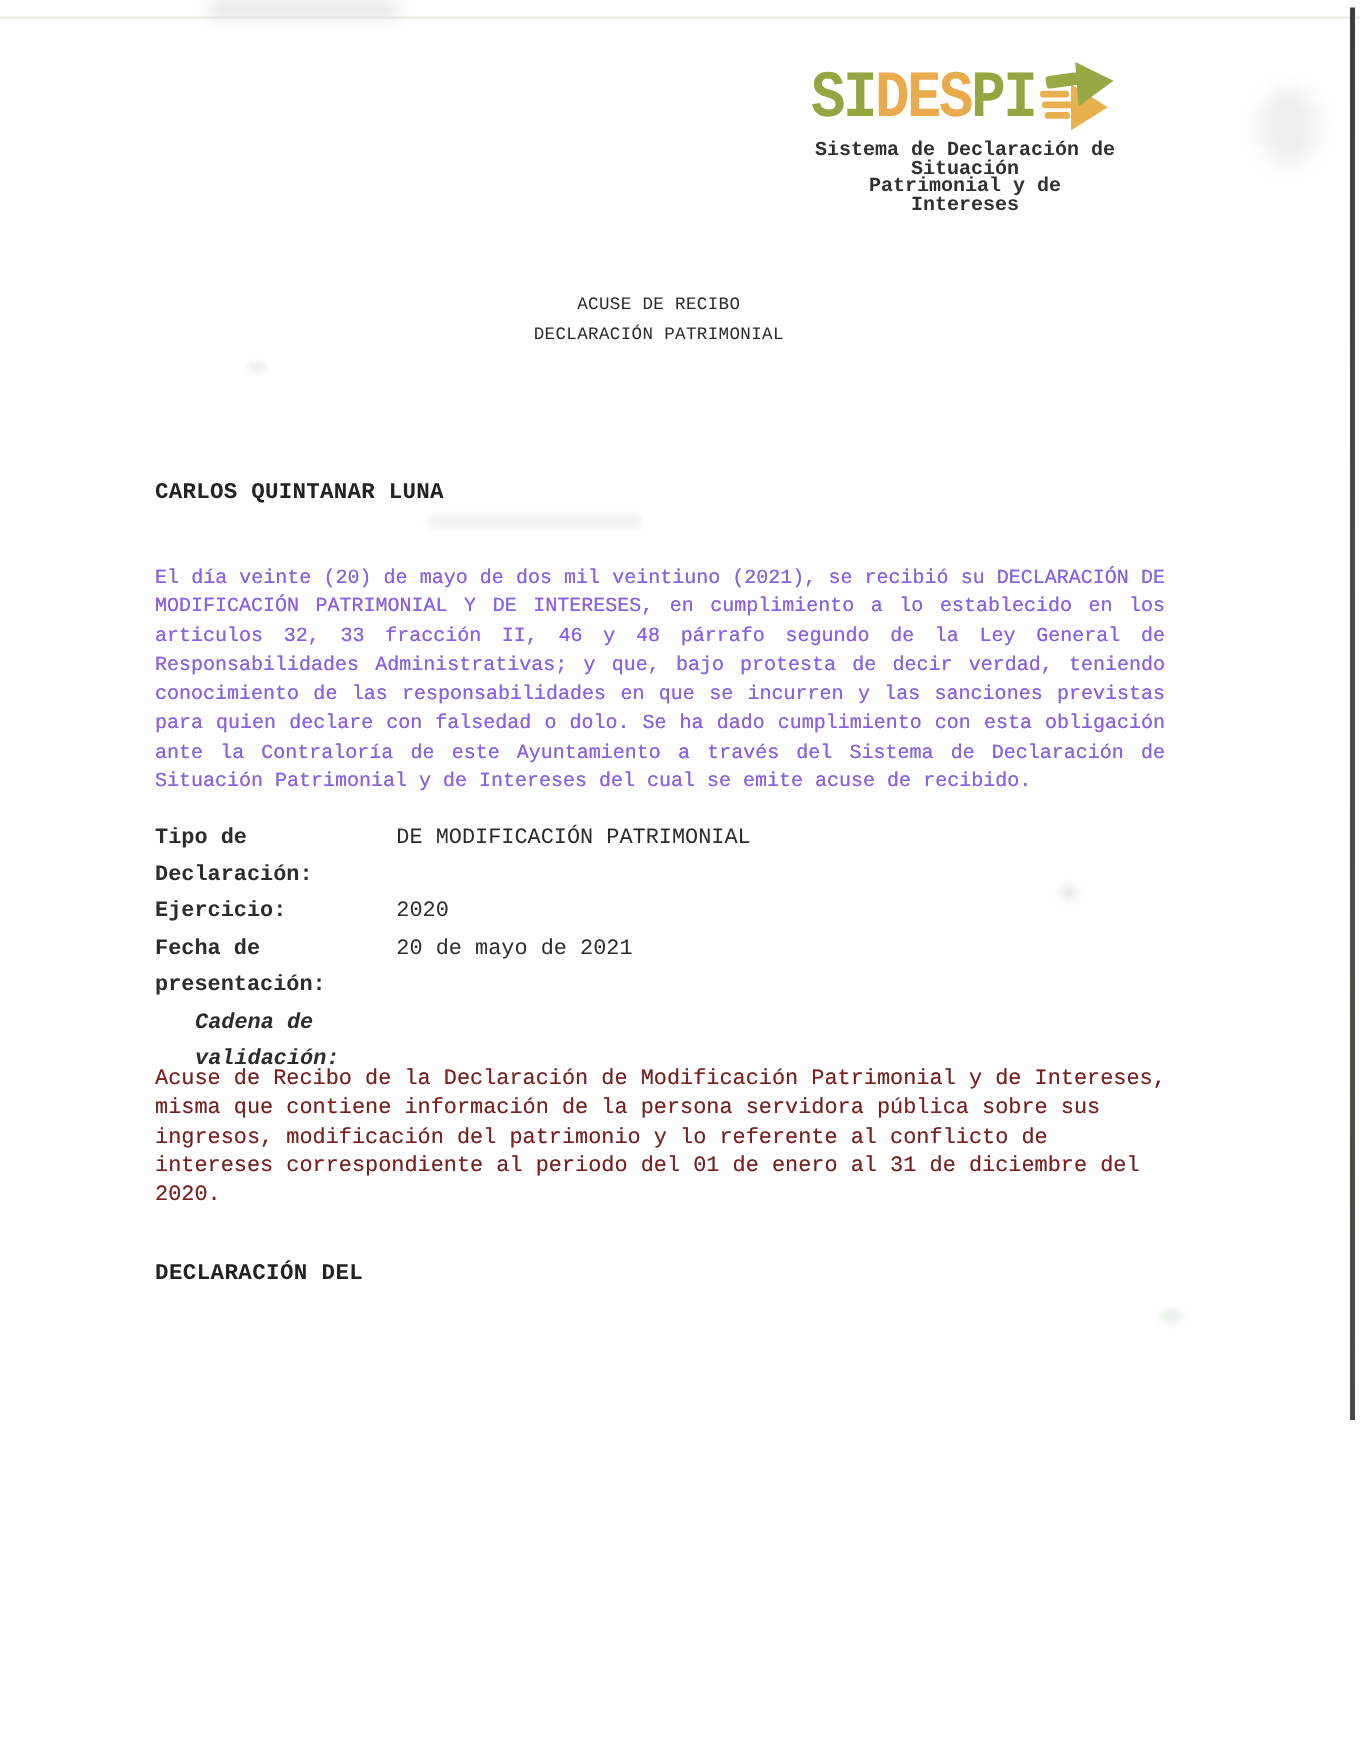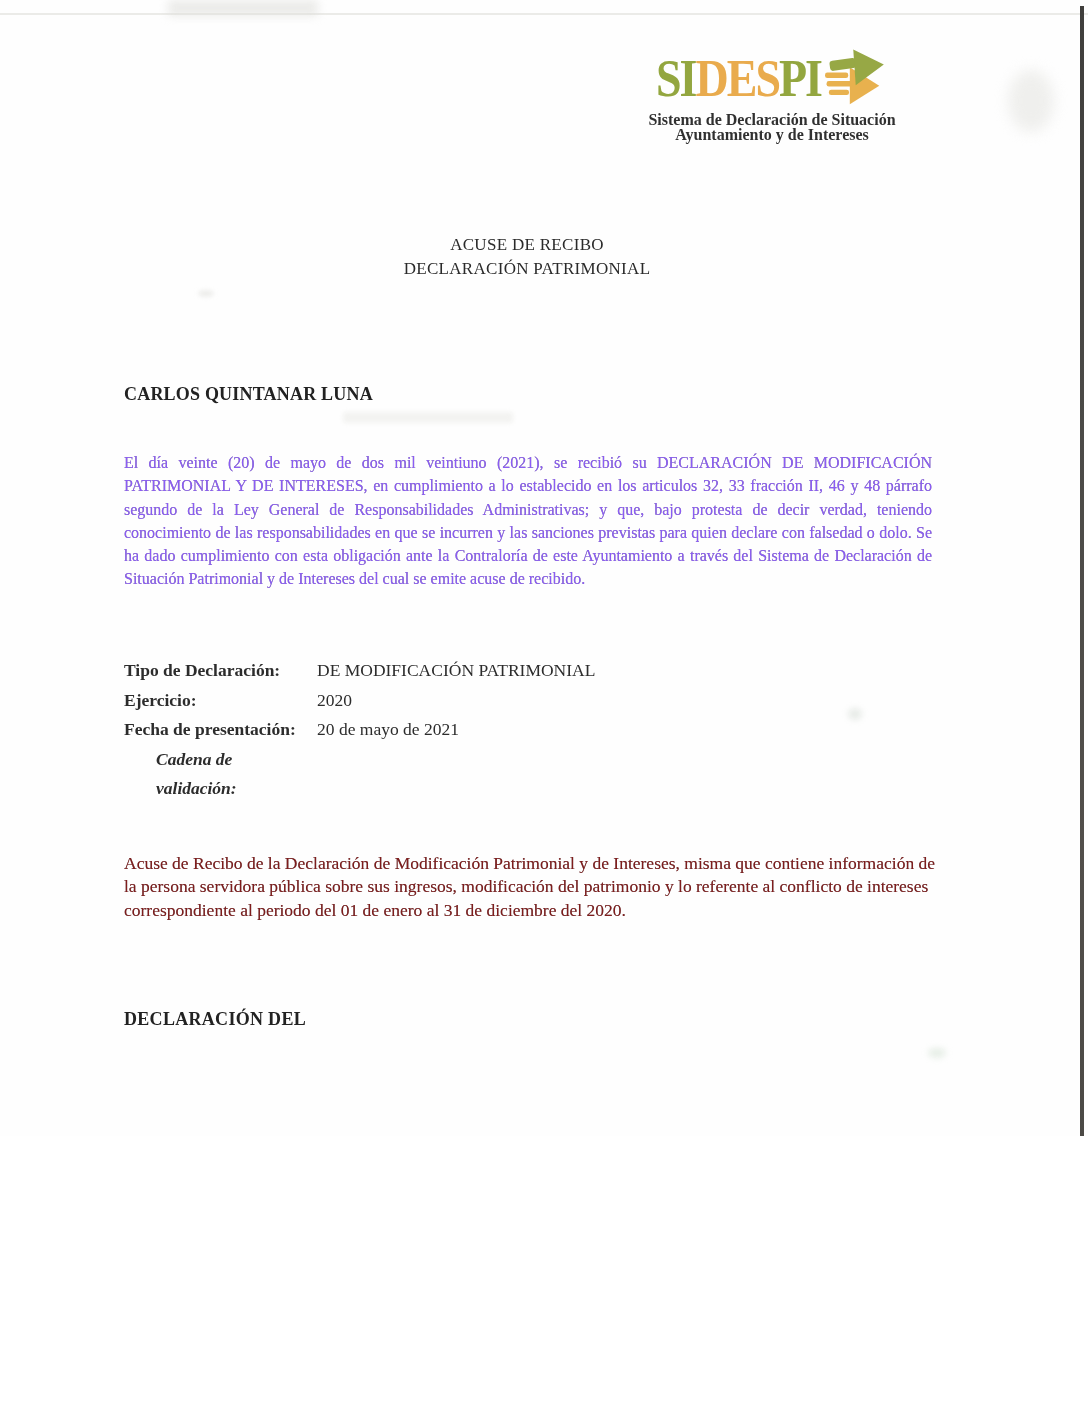--- a/index.html
+++ b/index.html
@@ -1,21 +1,21 @@
 <!DOCTYPE html>
 <html><head>
 <meta charset="utf-8">
 <style>
   html,body { margin:0; padding:0; background:#ffffff; }
   .page {
     position:relative;
     width:1088px; height:1136px;
     background:#fefefe;
     overflow:hidden;
-    font-family:Liberation Serif, serif;
+    font-family:Liberation Mono, monospace;
     color:#262626;
   }
 
   
   .scan-top-line { position:absolute; left:0; top:13px; width:100%; height:2px; background:#ebebe8; }
   .scan-top-smudge { position:absolute; left:168px; top:0; width:150px; height:16px; background:#dcdcd8; filter:blur(5px); opacity:.55; }
   .scan-corner-blob { position:absolute; left:1008px; top:70px; width:46px; height:62px; background:#e9e9e6; filter:blur(7px); opacity:.7; border-radius:50%; }
   .scan-right-line {
     position:absolute; left:1080px; top:6px; width:4px; height:1402px;
     background:linear-gradient(180deg,#3f3e3c 0%, #4b4a47 30%, #524f4b 60%, #454440 100%);
@@ -39,21 +39,21 @@
     font-weight:bold; font-size:46px; letter-spacing:-2px; line-height:1;
     white-space:nowrap; transform:scaleY(1.15); transform-origin:center;
     text-shadow:0 0 1px rgba(255,255,255,.4);
   }
   .arrow-icon { width:64px; height:62px; margin-left:3px; position:relative; top:-1px; flex:0 0 auto; }
   .tagline { margin-top:5px; font-size:16px; line-height:14.5px; font-weight:bold; opacity:.95; }
 
   
   .title {
     position:absolute; left:124px; top:233px; width:806px;
-    text-align:center; font-size:17px; line-height:23.5px; letter-spacing:.3px; color:#2a2a2a;
+    text-align:center; font-size:14px; line-height:23.5px; letter-spacing:.3px; color:#2a2a2a;
   }
   .name {
     position:absolute; left:124px; top:384px;
     font-size:18px; font-weight:bold; letter-spacing:.2px; color:#222222;
   }
   .para1 {
     position:absolute; left:124px; top:451px; width:808px; margin:0;
     font-size:16px; line-height:23.3px; text-align:justify; color:#8b5cf6;
     text-shadow:0 0 .4px rgba(44,44,44,.55);
   }
@@ -97,21 +97,21 @@
         <rect x="0" y="33" width="30" height="7" rx="3" fill="#e8b14e"></rect>
         <rect x="2" y="44" width="33" height="7" rx="3" fill="#e8b14e"></rect>
         <rect x="5" y="55" width="26" height="7" rx="3" fill="#e8b14e"></rect>
         <polygon points="32,26 70,50 32,74" fill="#e8b14e"></polygon>
         <rect x="6" y="16" width="34" height="13" rx="4" transform="rotate(-8 23 22)" fill="#97a845"></rect>
         <polygon points="38,2 76,24 38,48" transform="rotate(-4 57 25)" fill="#97a845"></polygon>
       </svg>
     </div>
     <div class="tagline">
       <div>Sistema de Declaración de Situación</div>
-      <div>Ayuntamiento y de Intereses</div>
+      <div>Patrimonial y de Intereses</div>
     </div>
   </div>
 
   <div class="title">
     <div>ACUSE DE RECIBO</div>
     <div>DECLARACIÓN PATRIMONIAL</div>
   </div>
 
   <div class="name">CARLOS QUINTANAR LUNA</div>
 

